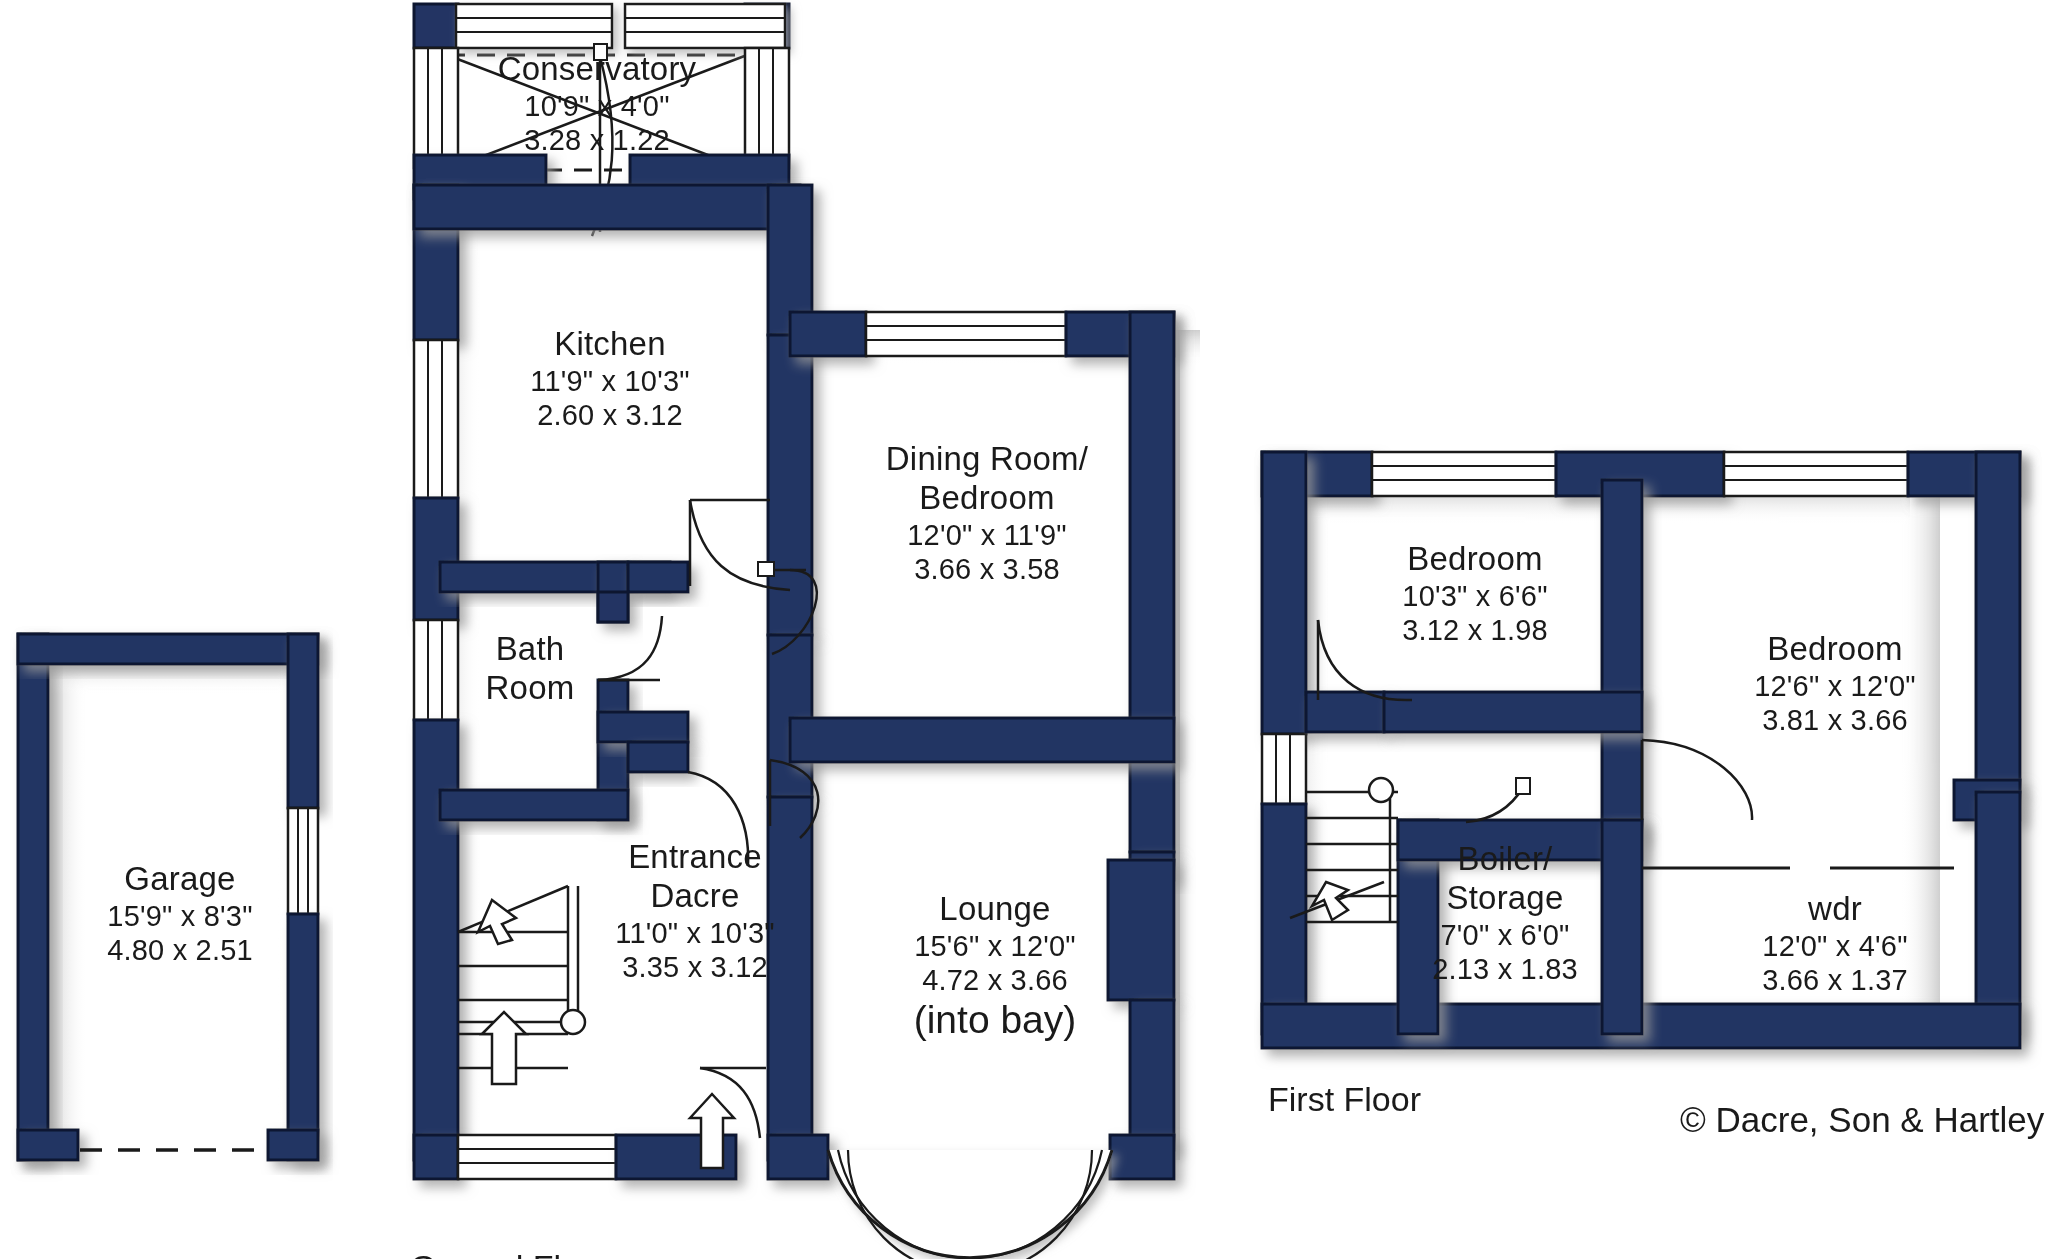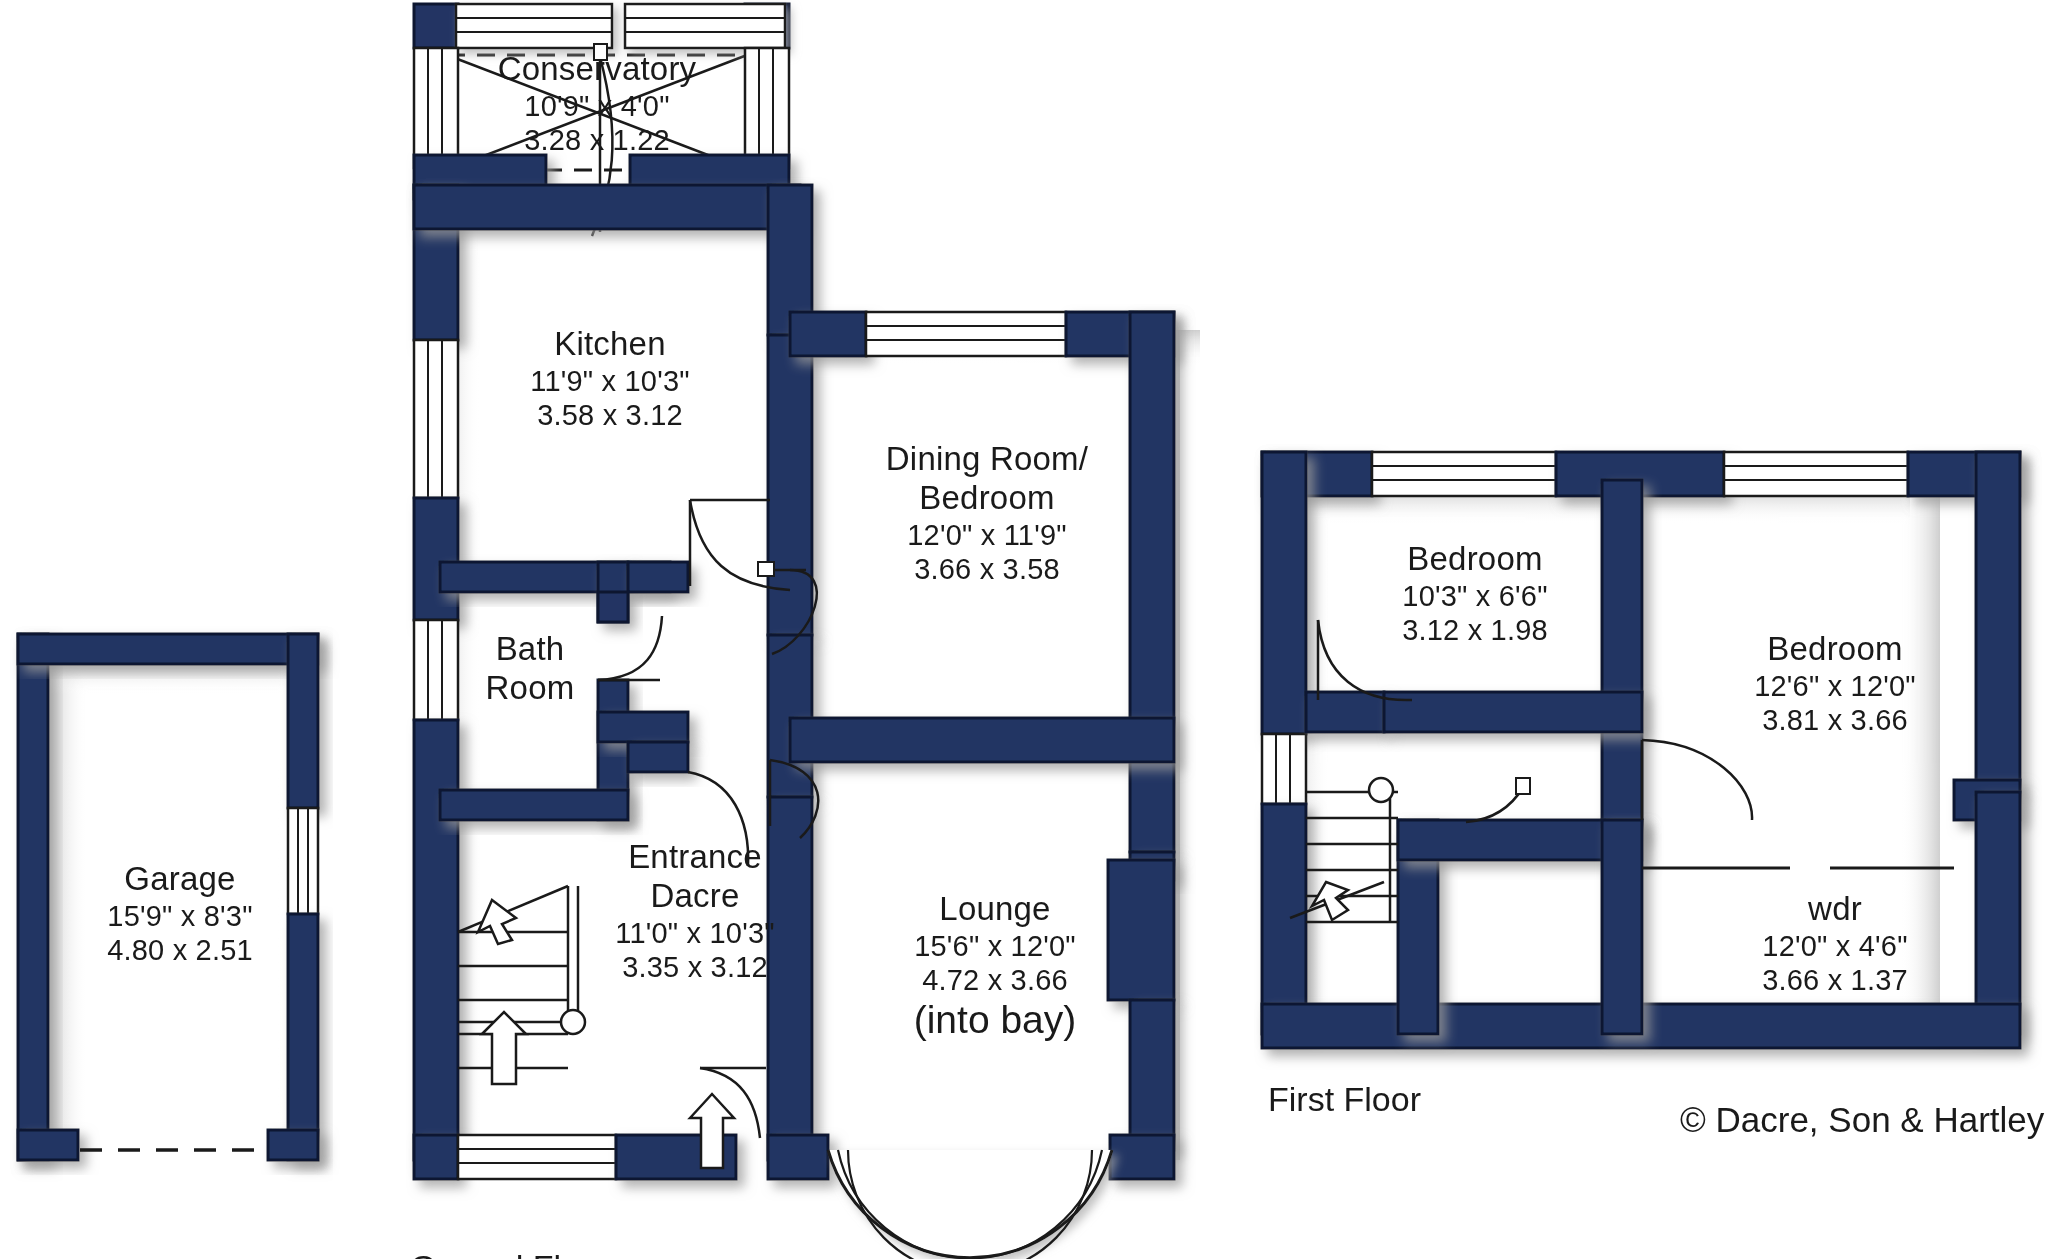--- a/index.html
+++ b/index.html
@@ -329,21 +329,21 @@
 
   <div class="label" style="left:447px;top:50px;width:300px;">
     <div class="rm-name">Conservatory</div>
     <div class="rm-dim">10'9" x  4'0"</div>
     <div class="rm-dim">3.28  x  1.22</div>
   </div>
 
   <div class="label" style="left:460px;top:325px;width:300px;">
     <div class="rm-name">Kitchen</div>
     <div class="rm-dim">11'9" x  10'3"</div>
-    <div class="rm-dim">3.58  x  3.12</div>
+    <div class="rm-dim">2.60  x  3.12</div>
   </div>
 
   <div class="label" style="left:812px;top:440px;width:350px;text-align:center;">
     <div class="rm-name">Dining Room/</div>
     <div class="rm-name">Bedroom</div>
     <div class="rm-dim">12'0" x  11'9"</div>
     <div class="rm-dim">3.66  x  3.58</div>
   </div>
 
   <div class="label" style="left:440px;top:630px;width:180px;">
@@ -370,20 +370,26 @@
     <div class="rm-dim">10'3" x   6'6"</div>
     <div class="rm-dim">3.12  x  1.98</div>
   </div>
 
   <div class="label" style="left:1690px;top:630px;width:290px;">
     <div class="rm-name">Bedroom</div>
     <div class="rm-dim">12'6" x  12'0"</div>
     <div class="rm-dim">3.81  x  3.66</div>
   </div>
 
+  <div class="label" style="left:1405px;top:840px;width:200px;">
+    <div class="rm-name">Boiler/</div>
+    <div class="rm-name">Storage</div>
+    <div class="rm-dim">7'0"  x   6'0"</div>
+    <div class="rm-dim">2.13  x  1.83</div>
+  </div>
 
   <div class="label" style="left:1710px;top:890px;width:250px;">
     <div class="rm-name">wdr</div>
     <div class="rm-dim">12'0" x   4'6"</div>
     <div class="rm-dim">3.66  x  1.37</div>
   </div>
 
   <div class="floor-title" style="left:410px;top:1200px;margin-top:48px;">Ground Floor</div>
   <div class="floor-title" style="left:1268px;top:1080px;">First Floor</div>
 

